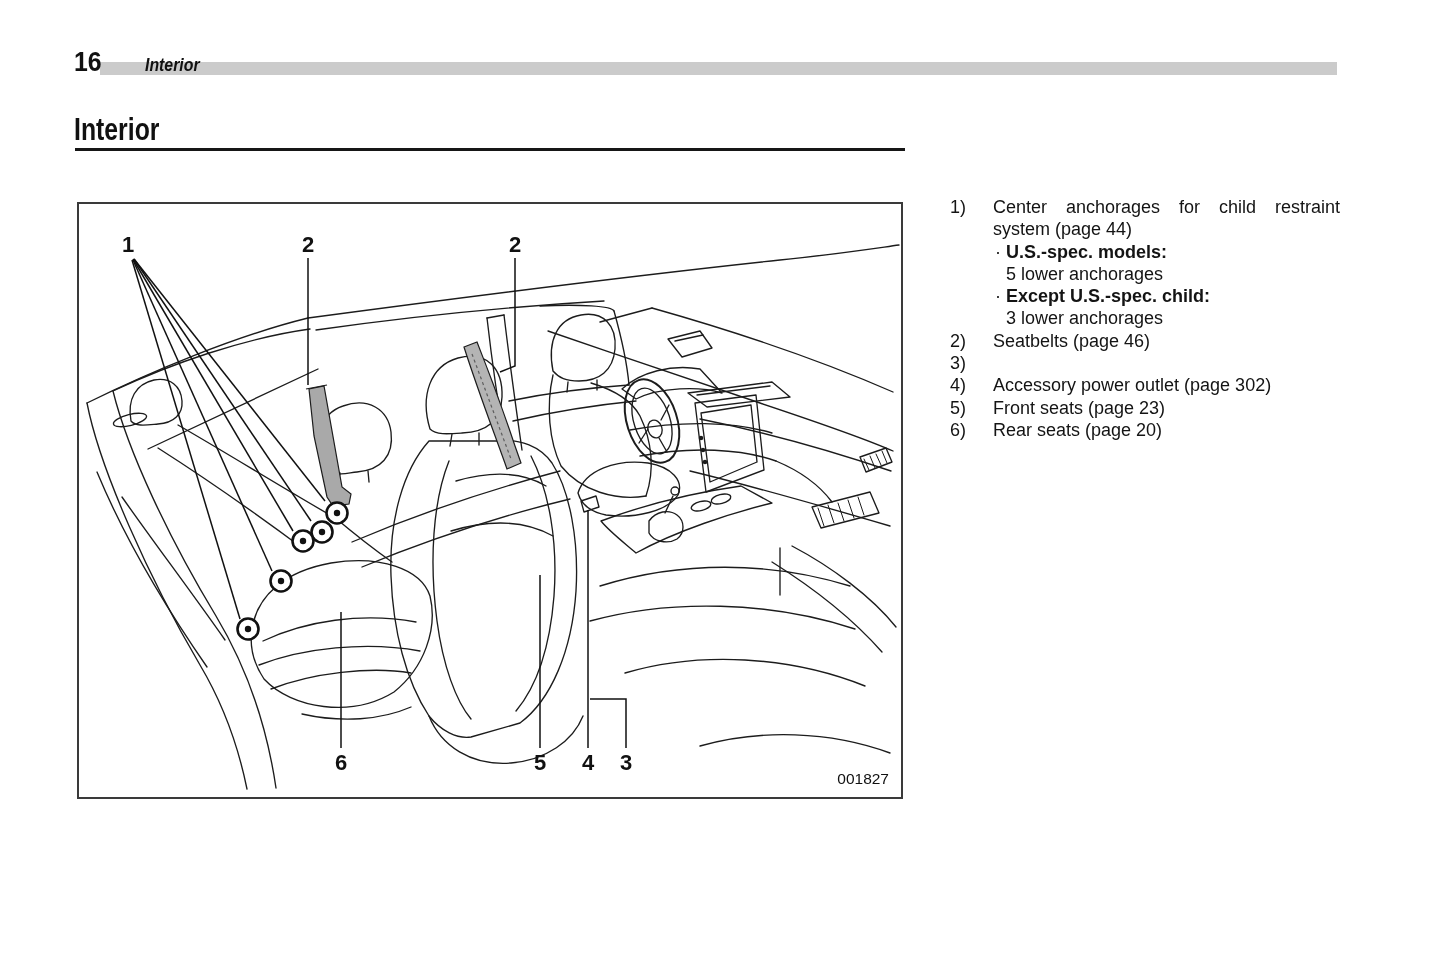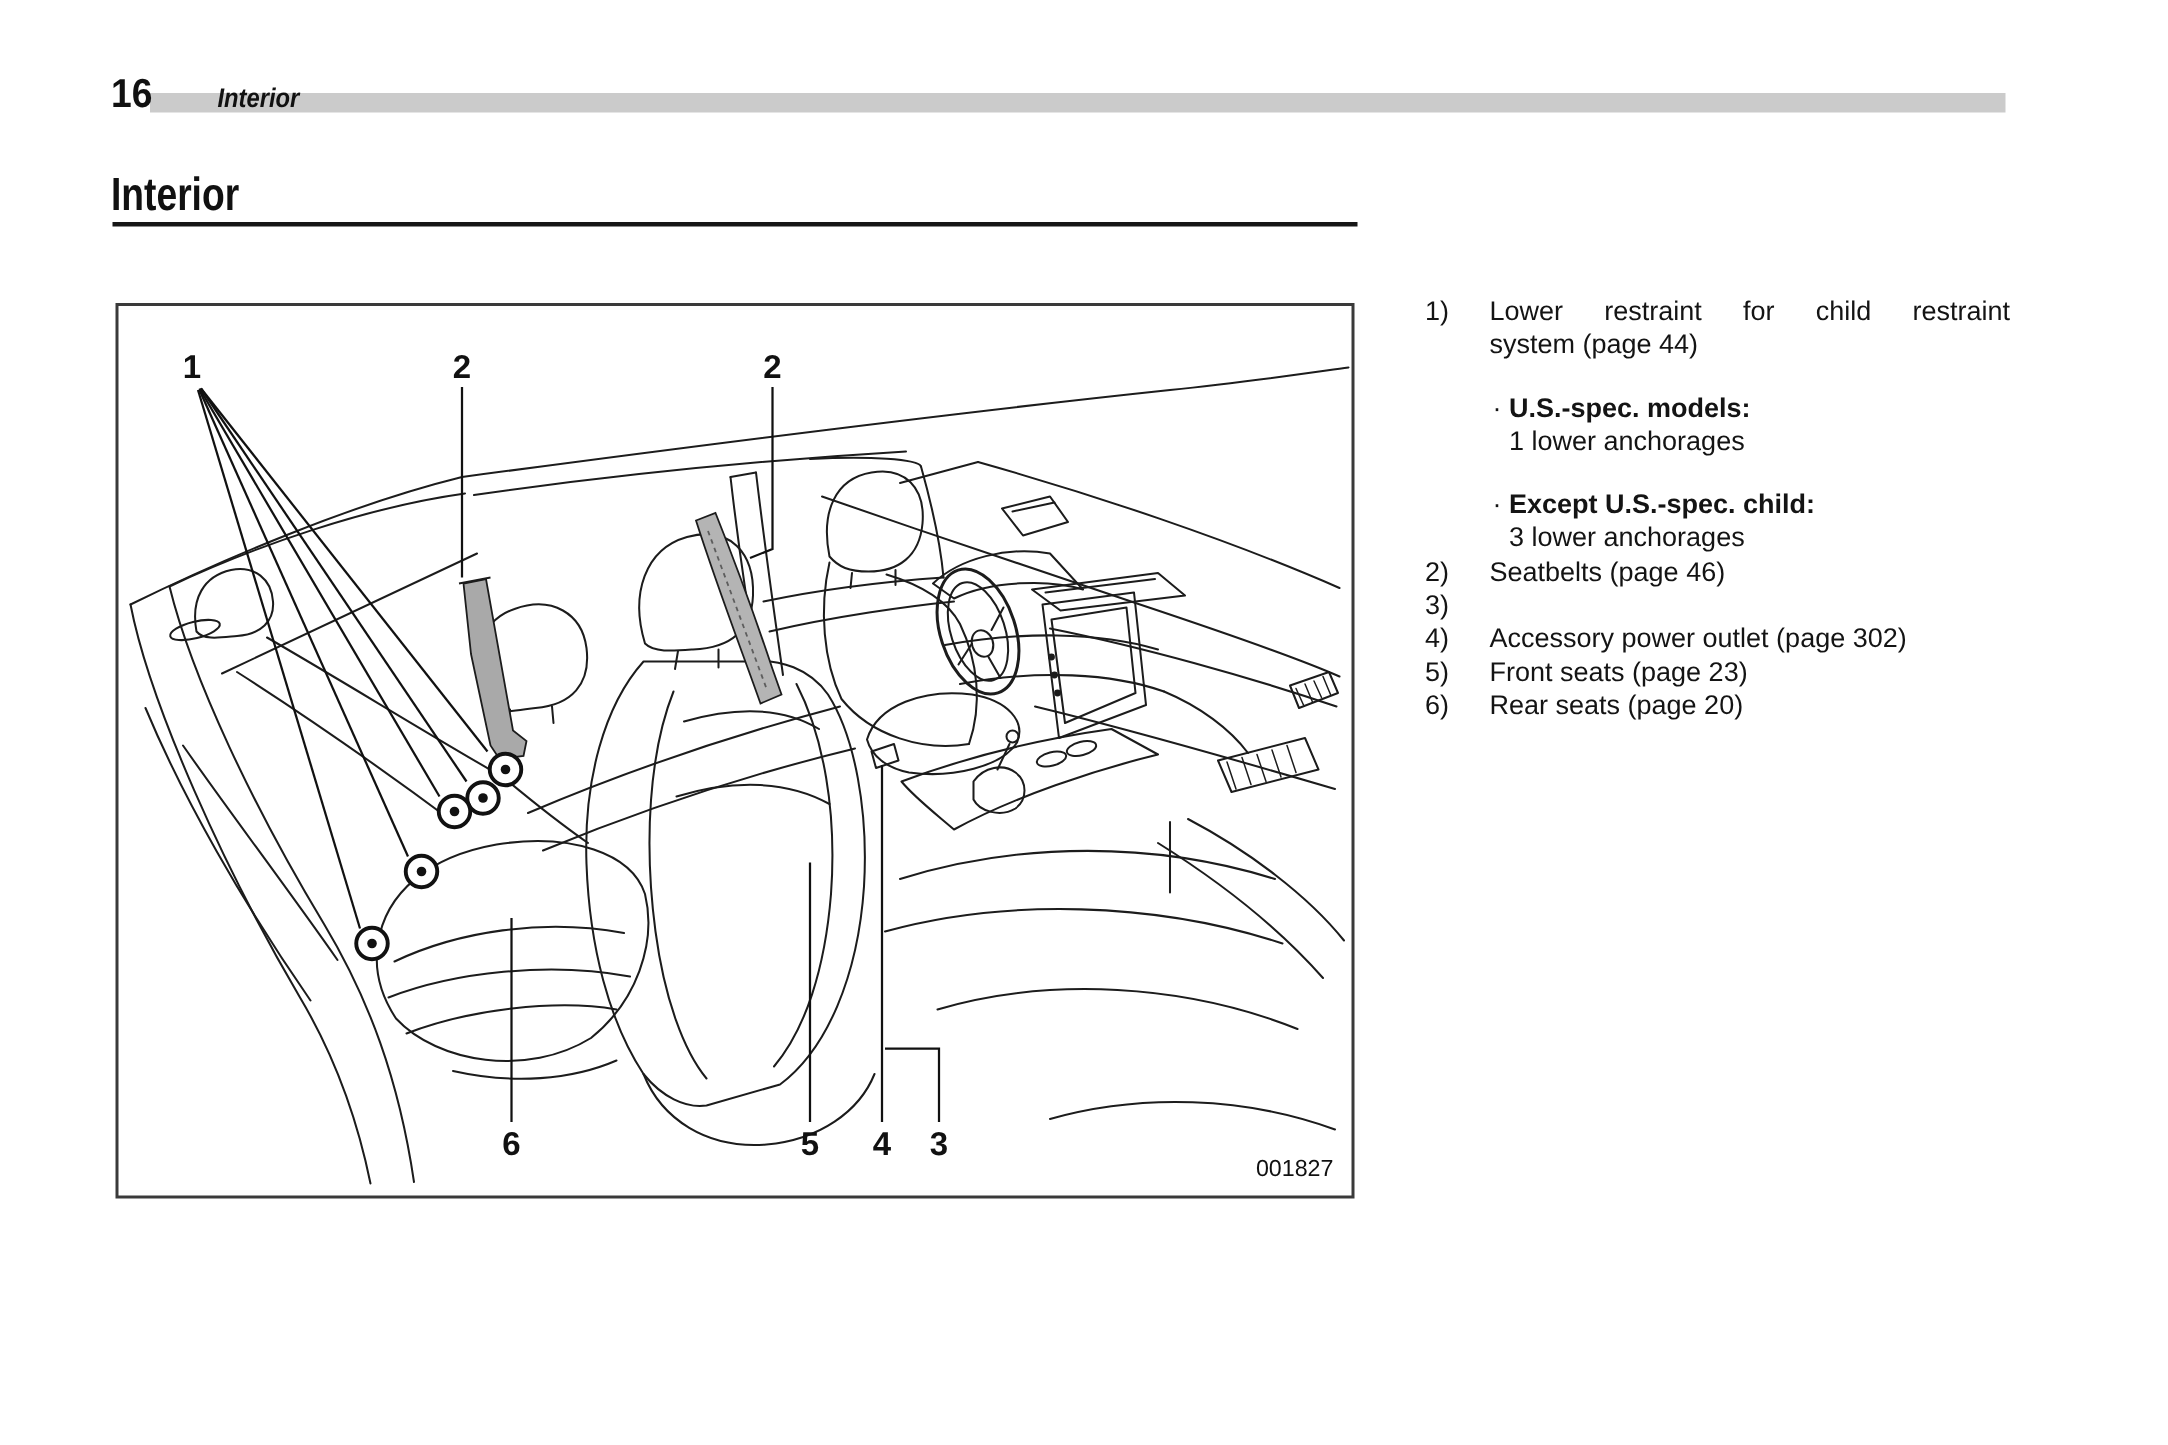--- a/index.html
+++ b/index.html
@@ -23,21 +23,21 @@
   #figure-frame { left:77px; top:202px; width:826px; height:597px; border:2px solid #3a3a3a;
     background:#fff; }
   #figure-frame svg { display:block; }
 
   
   #legend { left:950px; top:196px; width:390px; font-size:18px; line-height:22.3px; color:#141414; }
   .lg-item { display:flex; }
   .lg-num { width:43px; flex:0 0 43px; }
   .lg-text { flex:1; }
   .just { display:block; text-align:justify; text-align-last:justify; }
-  .lg-sub { padding-left:2px;margin-top:20px; }
+  .lg-sub { padding-left:2px; }
   .lg-sub b { font-weight:bold; }
   .lg-detail { padding-left:13px; }
 </style>
 </head>
 <body>
 
 <div class="abs" id="header-bar"></div>
 <div class="abs" id="page-num">16</div>
 <div class="abs" id="header-section">Interior</div>
 
@@ -199,24 +199,24 @@
   </g>
 
   <text x="889" y="784" font-family="Liberation Sans, sans-serif" font-size="15.5" fill="#111" text-anchor="end">001827</text>
 </svg>
 </div>
 
 <div class="abs" id="legend">
   <div class="lg-item">
     <span class="lg-num">1)</span>
     <span class="lg-text">
-      <span class="just">Lower restraint for child restraint</span>
+      <span class="just">Center anchorages for child restraint</span>
       <span>system (page 44)</span>
       <span class="lg-sub" style="display:block"><span>· </span><b>U.S.-spec. models:</b></span>
-      <span class="lg-detail" style="display:block">1 lower anchorages</span>
+      <span class="lg-detail" style="display:block">5 lower anchorages</span>
       <span class="lg-sub" style="display:block"><span>· </span><b>Except U.S.-spec. child:</b></span>
       <span class="lg-detail" style="display:block">3 lower anchorages</span>
     </span>
   </div>
   <div class="lg-item">
     <span class="lg-num">2)</span>
     <span class="lg-text">Seatbelts (page 46)</span>
   </div>
   <div class="lg-item">
     <span class="lg-num">3)</span>

